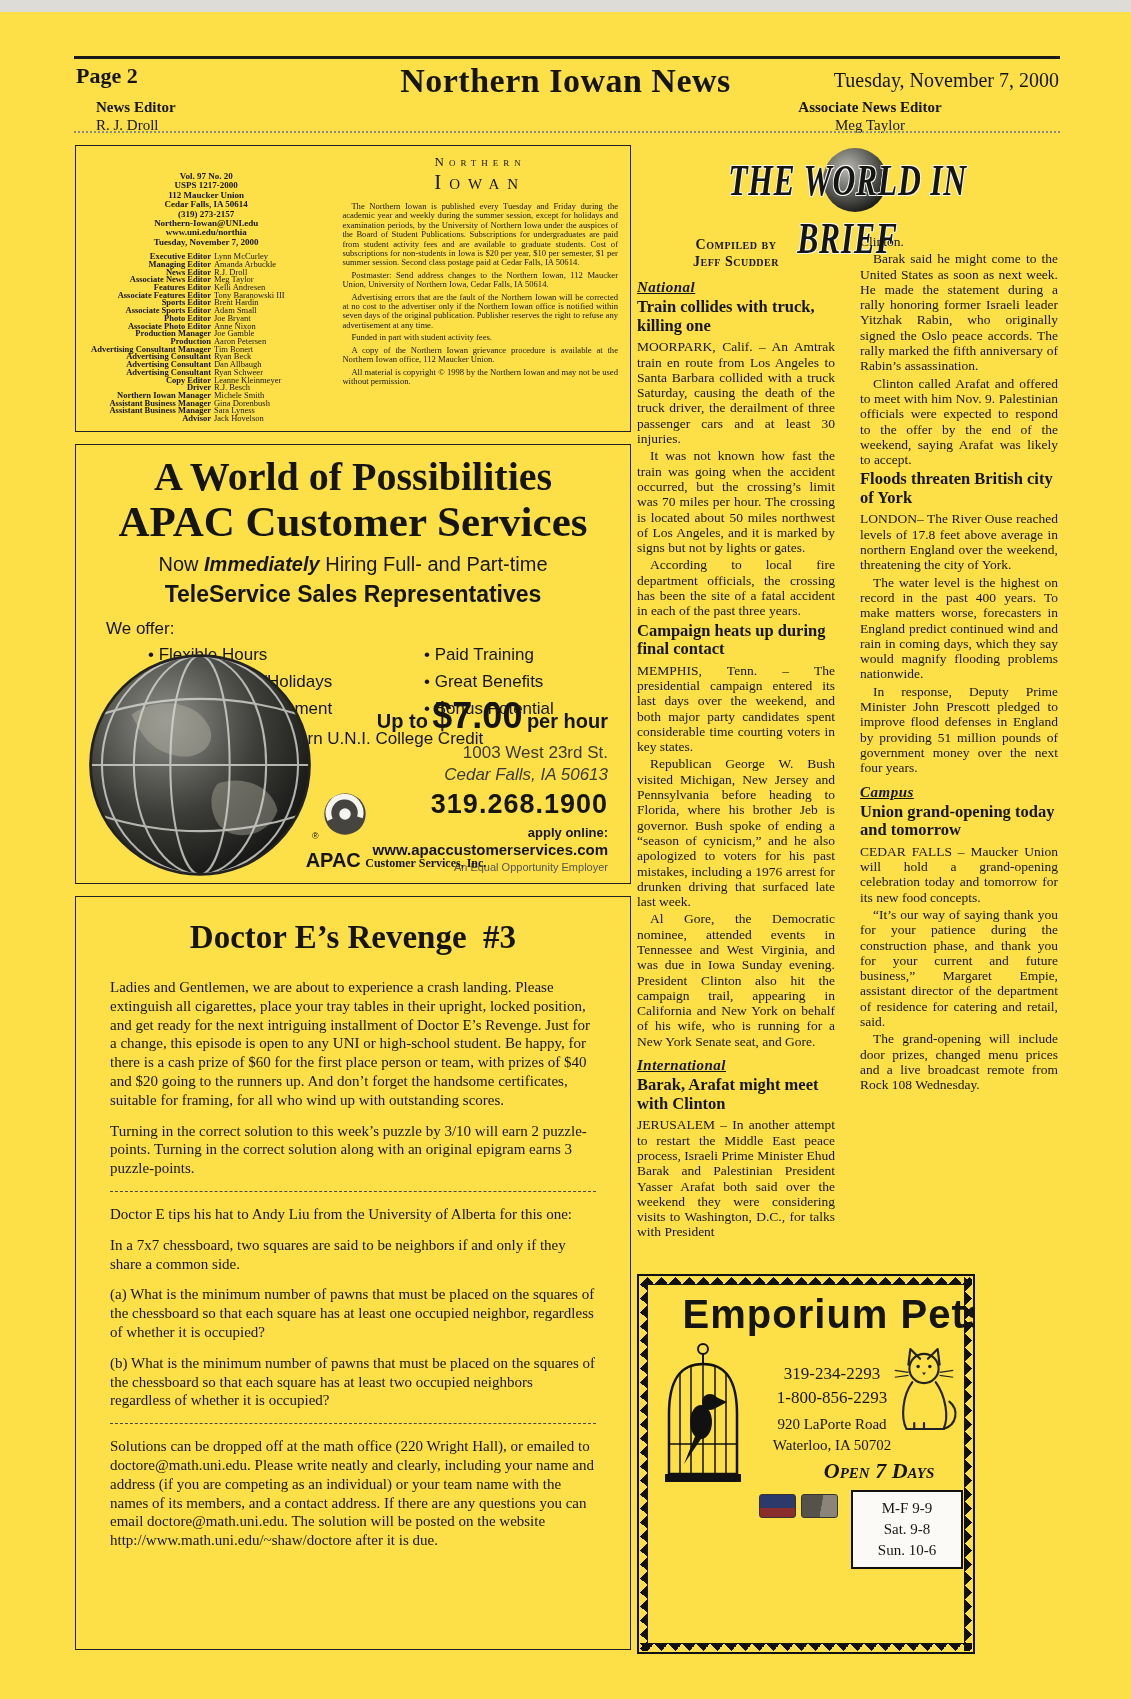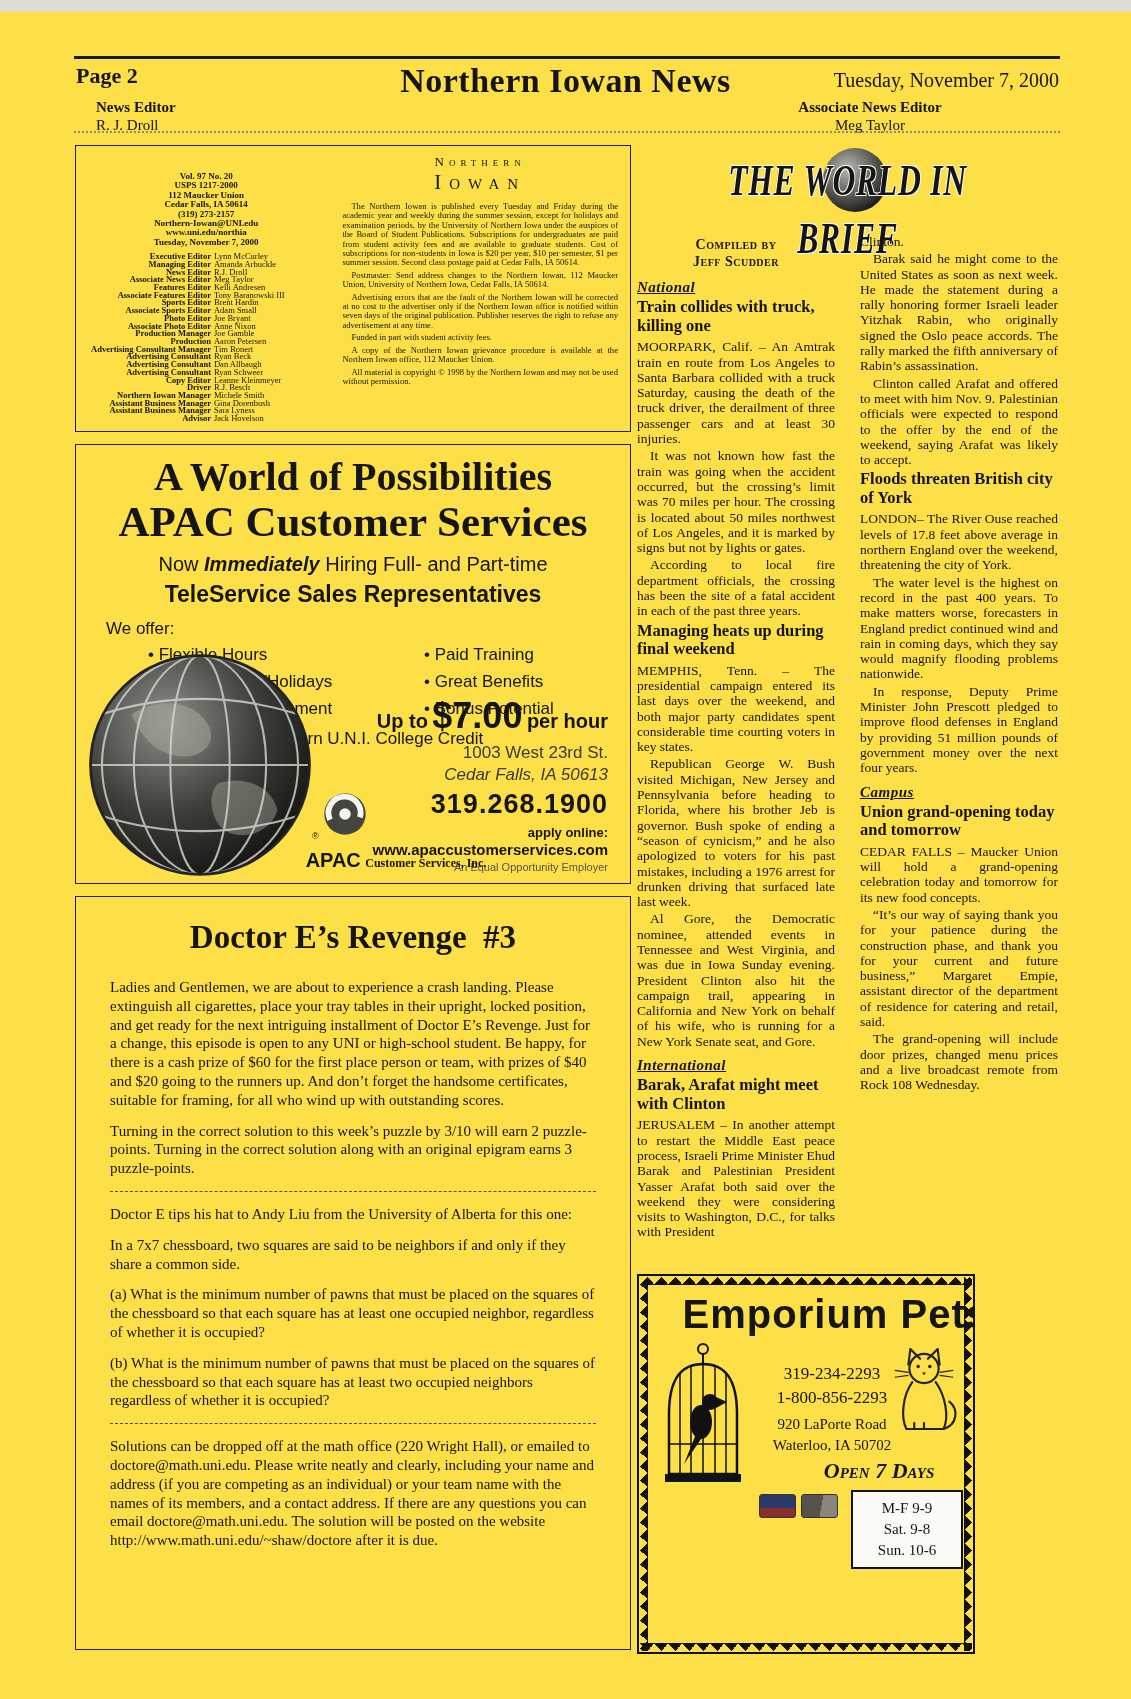--- a/index.html
+++ b/index.html
@@ -397,21 +397,21 @@
           <div class="blk section">National</div>
 
           <div class="blk headline">Train collides with truck, killing one</div>
 
           <div class="blk para-flush">MOORPARK, Calif. – An Amtrak train en route from Los Angeles to Santa Barbara collided with a truck Saturday, causing the death of the truck driver, the derailment of three passenger cars and at least 30 injuries.</div>
 
           <div class="blk para">It was not known how fast the train was going when the accident occurred, but the crossing’s limit was 70 miles per hour. The crossing is located about 50 miles northwest of Los Angeles, and it is marked by signs but not by lights or gates.</div>
 
           <div class="blk para">According to local fire department officials, the crossing has been the site of a fatal accident in each of the past three years.</div>
 
-          <div class="blk headline">Managing heats up during final weekend</div>
+          <div class="blk headline">Campaign heats up during final contact</div>
 
           <div class="blk para-flush">MEMPHIS, Tenn. – The presidential campaign entered its last days over the weekend, and both major party candidates spent considerable time courting voters in key states.</div>
 
           <div class="blk para">Republican George W. Bush visited Michigan, New Jersey and Pennsylvania before heading to Florida, where his brother Jeb is governor. Bush spoke of ending a “season of cynicism,” and he also apologized to voters for his past mistakes, including a 1976 arrest for drunken driving that surfaced late last week.</div>
 
           <div class="blk para">Al Gore, the Democratic nominee, attended events in Tennessee and West Virginia, and was due in Iowa Sunday evening. President Clinton also hit the campaign trail, appearing in California and New York on behalf of his wife, who is running for a New York Senate seat, and Gore.</div>
 
           <div class="blk section">International</div>
 
           <div class="blk headline">Barak, Arafat might meet with Clinton</div>

